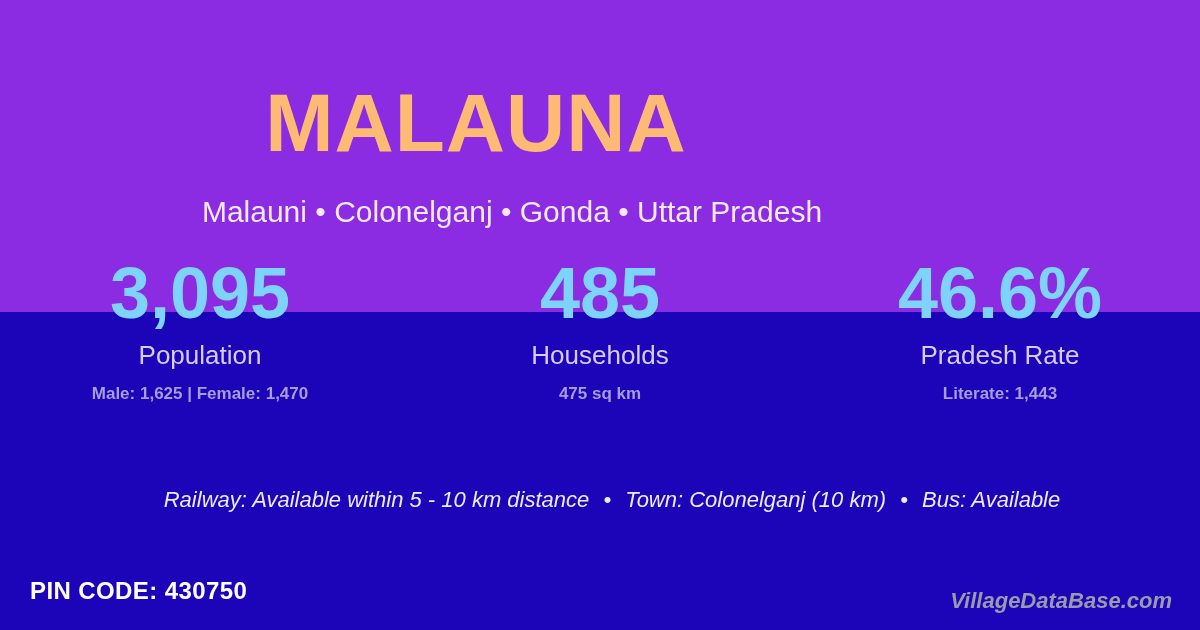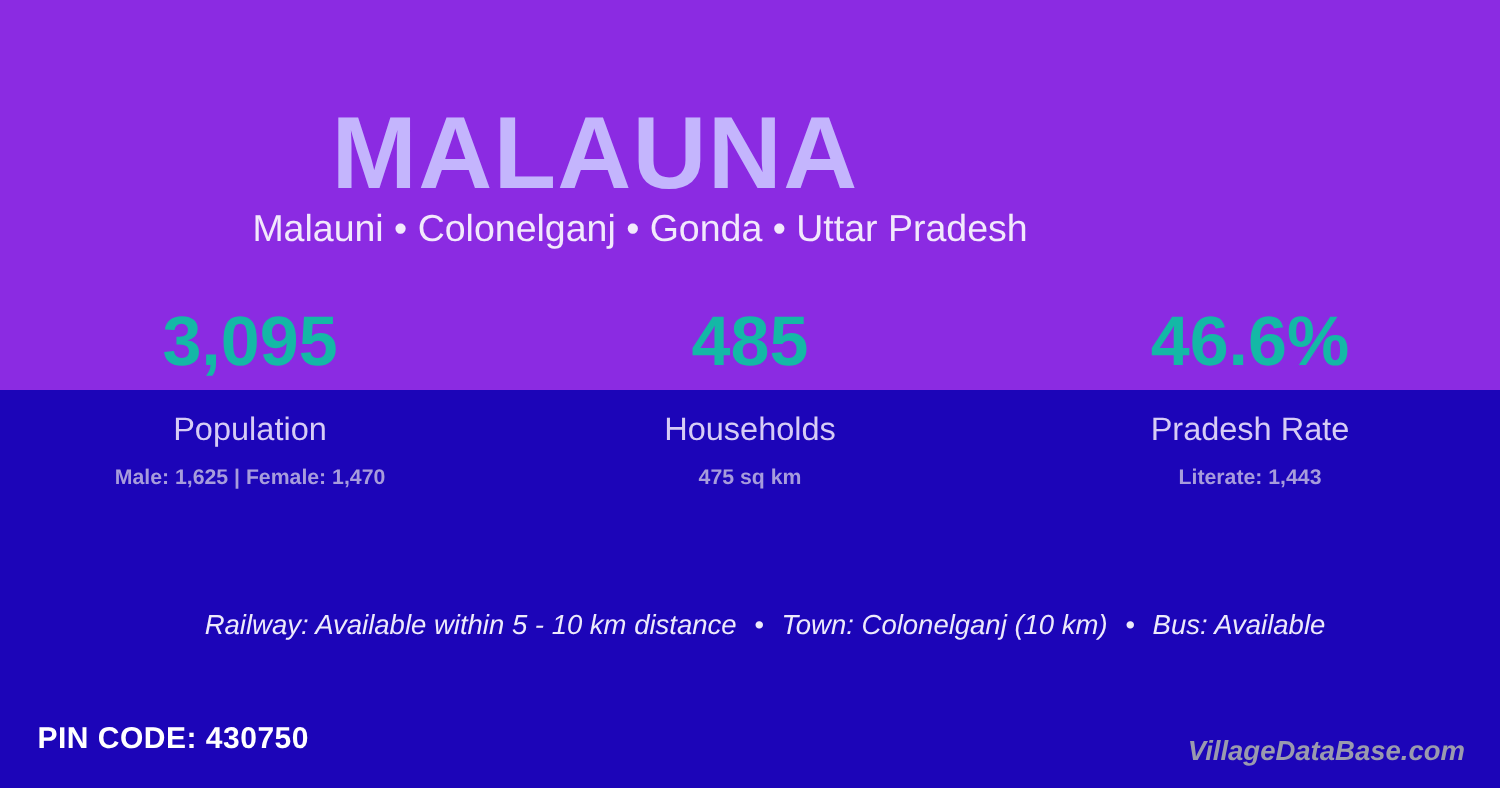--- a/index.html
+++ b/index.html
@@ -32,33 +32,33 @@
     background: #8B2BE2;
   }
 
   
   .village-title {
     position: absolute;
     left: 0;
     top: 82px;
     width: 952px;
     text-align: center;
-    color: #c4b5fd;
+    color: #fdba74;
     font-size: 82px;
     font-weight: bold;
     letter-spacing: 1px;
     line-height: 1;
     white-space: nowrap;
   }
 
   
   .village-subtitle {
     position: absolute;
     left: 0;
-    top: 166px;
+    top: 194px;
     width: 1024px;
     text-align: center;
     color: #F2E9FC;
     font-size: 30px;
     font-weight: normal;
     line-height: 1.2;
     white-space: nowrap;
   }
 
   
@@ -68,26 +68,27 @@
     top: 245px;
     width: 1200px;
     display: flex;
     flex-direction: row;
   }
   .stat-col {
     width: 400px;
     text-align: center;
   }
   .stat-value {
-    color: #14b8a6;
-    font-size: 56px;
+    color: #7dd3fc;
+    font-size: 72px;
     font-weight: bold;
     line-height: 1.0;
     letter-spacing: 0px;
     height: 60px;
+    margin-top: 12px;
   }
   .stat-label {
     color: #D6CCF5;
     font-size: 26px;
     font-weight: normal;
     line-height: 1.0;
     margin-top: 25px;
   }
   .stat-sub {
     color: #A79CDC;

